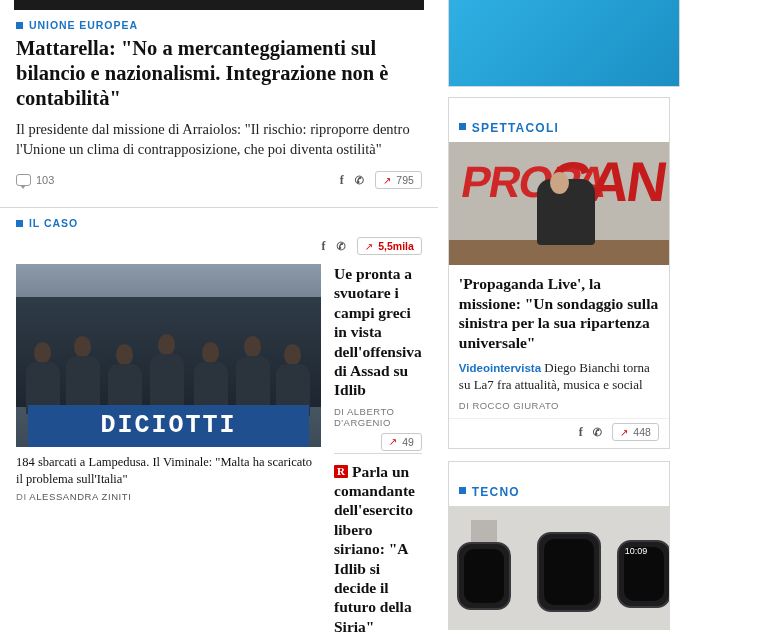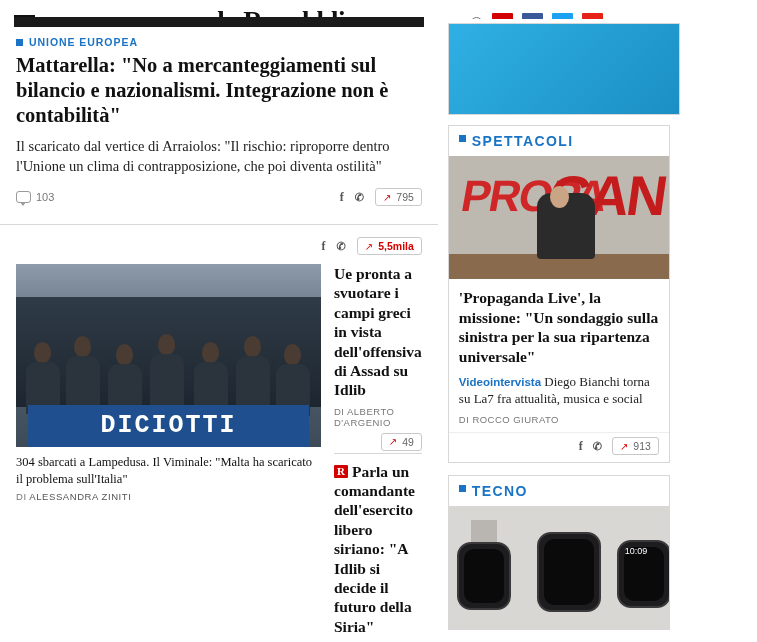--- a/index.html
+++ b/index.html
@@ -142,22 +142,22 @@
   .side-share { display:flex; justify-content:flex-end; padding:5px 0 2px 0; }
   .ad-box {
     width:232px; height:92px; margin:4px 0 10px 10px;
     background:#29a8df; border:1px solid #d7d7d7;
     position:relative;
   }
   .ad-box .ad-inner { position:absolute; inset:0; background:linear-gradient(135deg,#2fb0e4,#1b8fc4); }
 
   .rc-card { margin:0 10px 12px 10px; border:1px solid #d7d7d7; background:#fff; }
   .rc-kicker {
-    font-size:14px; font-weight:700; letter-spacing:.1em; text-transform:uppercase;
-    color:#1a73c4; padding:7px 10px 7px 10px; position:relative; padding-left:23px;
+    font-size:12px; font-weight:700; letter-spacing:.1em; text-transform:uppercase;
+    color:#1a73c4; padding:7px 10px 7px 10px; position:relative; padding-left:23px;margin-top:16px;
   }
   .rc-kicker::before {
     content:""; position:absolute; left:10px; top:9px; width:7px; height:7px; background:#1a73c4;
   }
   .rc-photo { width:100%; height:123px; position:relative; overflow:hidden; background:#c6c2bb; }
 
   
   .pl-wall { position:absolute; inset:0; background:#bdb8b0; }
   .pl-graf1 {
     position:absolute; left:6%; top:12%; font-family:"Liberation Sans",sans-serif; font-weight:700;
@@ -224,38 +224,39 @@
 
   <div class="content">
 
     <div class="left-col">
 
       <div class="topbar-dark"></div>
 
       <div class="story">
         <div class="kicker">UNIONE EUROPEA</div>
         <h1 class="headline">Mattarella: "No a mercanteggiamenti sul bilancio e nazionalismi. Integrazione non è contabilità"</h1>
-        <p class="summary">Il scaricato dal vertice di Arraiolos: "Il rischio: riproporre dentro l'Unione un clima di contrapposizione, che poi diventa ostilità"</p>
+        <p class="summary">Il presidente dal missione di Arraiolos: "Il rischio: riproporre dentro l'Unione un clima di contrapposizione, che poi diventa ostilità"</p>
         <div class="share-row">
           <div class="comments">
             <span class="bubble"></span>
             <span>103</span>
           </div>
           <div class="share-right">
             <span class="ico-f">f</span>
             <span class="ico-t">✆</span>
             <span class="share-btn">
               <span class="arrow">↗</span>
               <span class="num">795</span>
             </span>
           </div>
         </div>
       </div>
 
       <div class="story">
+        <div class="kicker">IL CASO</div>
         <div class="share-row">
           <div class="share-right">
             <span class="ico-f">f</span>
             <span class="ico-t">✆</span>
             <span class="share-btn red">
               <span class="arrow">↗</span>
               <span class="num">5,5mila</span>
             </span>
           </div>
         </div>
@@ -276,21 +277,21 @@
             <div class="head" style="left:142px; top:70px;"></div>
             <div class="body" style="left:134px; top:90px;"></div>
             <div class="head" style="left:186px; top:78px;"></div>
             <div class="body" style="left:178px; top:98px;"></div>
             <div class="head" style="left:228px; top:72px;"></div>
             <div class="body" style="left:220px; top:92px;"></div>
             <div class="head" style="left:268px; top:80px;"></div>
             <div class="body" style="left:260px; top:100px;"></div>
             <div class="banner">DICIOTTI</div>
           </div>
-          <div class="photo-caption">304 sbarcati a Lampedusa. Il Viminale: "Malta ha scaricato il problema sull'Italia"</div>
+          <div class="photo-caption">184 sbarcati a Lampedusa. Il Viminale: "Malta ha scaricato il problema sull'Italia"</div>
           <div class="byline">
             <span>di</span>
             <span class="sig">ALESSANDRA ZINITI</span>
           </div>
 
         </div>
 
         <div class="photo-right">
 
           <div class="side-story">
@@ -341,21 +342,21 @@
         </div>
         <div class="rc-byline">
           <span>di</span>
           <span>ROCCO GIURATO</span>
         </div>
         <div class="rc-share">
           <span class="ico-f">f</span>
           <span class="ico-t">✆</span>
           <span class="share-btn">
             <span class="arrow">↗</span>
-            <span class="num">913</span>
+            <span class="num">448</span>
           </span>
         </div>
       </div>
 
       <div class="rc-card">
         <div class="rc-kicker">TECNO</div>
         <div class="rc-photo">
           <div class="w-bg"></div>
           <div class="w-band" style="left:22px; top:14px;"></div>
           <div class="w-watch" style="left:8px;  top:36px;">

